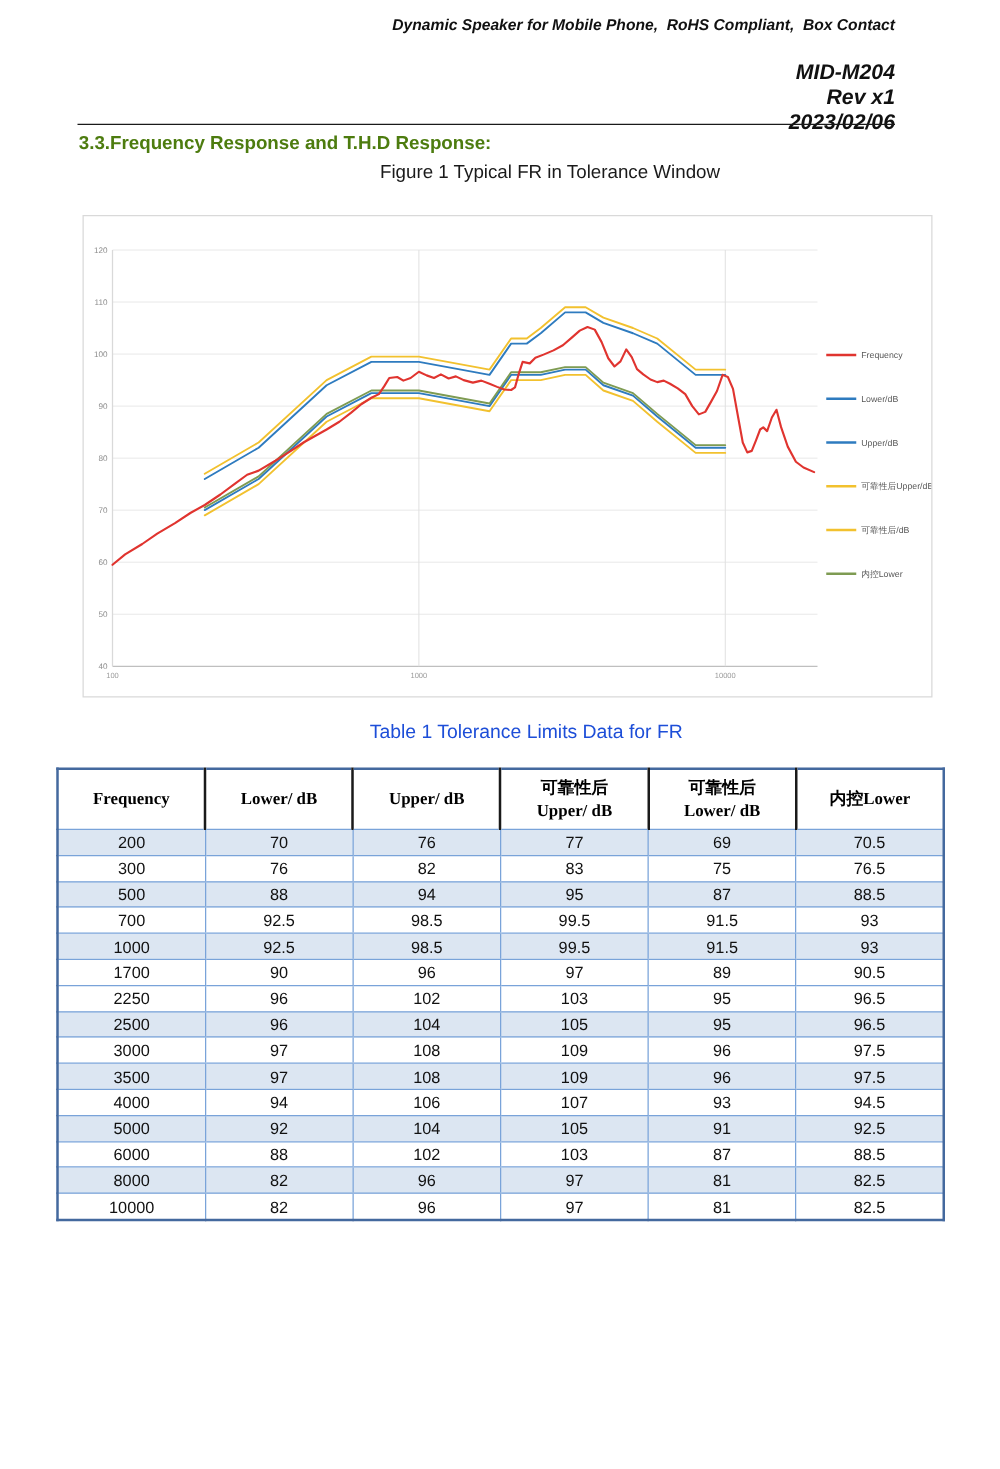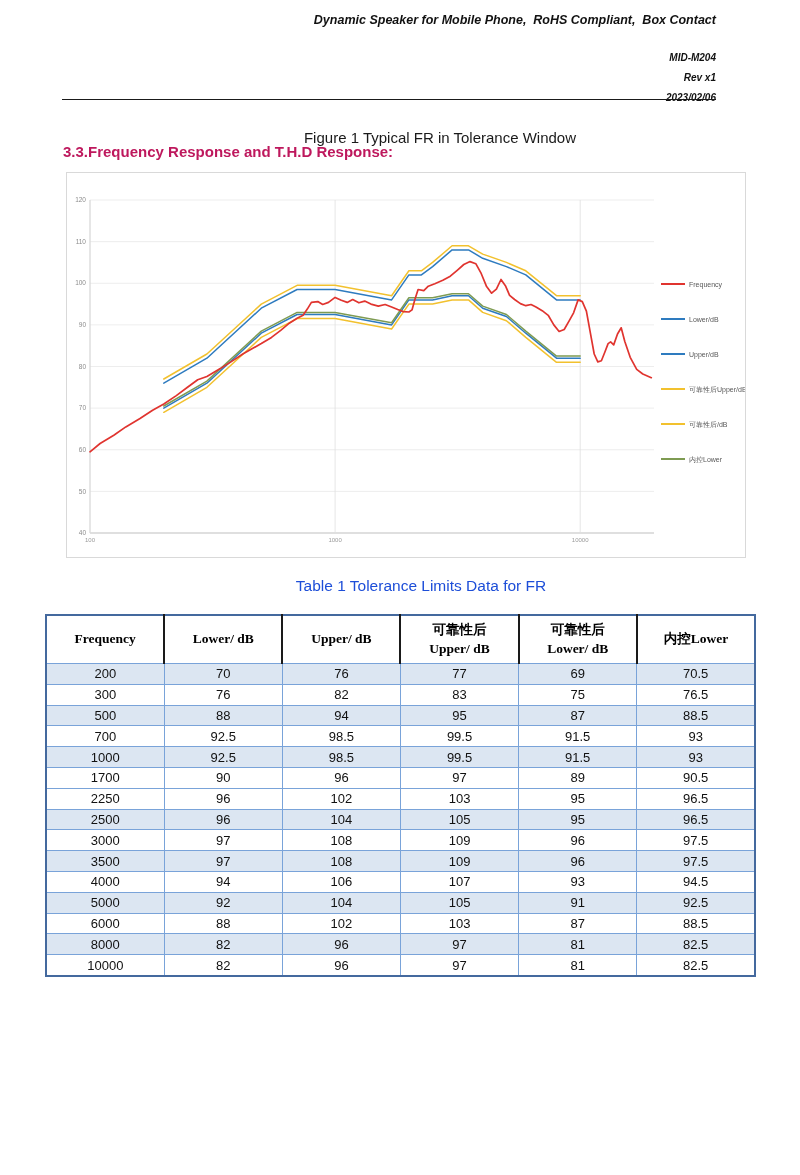--- a/index.html
+++ b/index.html
@@ -9,29 +9,29 @@
   }
   .pre { white-space:pre; }
 
   
   .doc-type {
     position:absolute; top:13px; right:84px;
     font-size:12.5px; font-weight:bold; font-style:italic; color:#111;
   }
   .doc-id {
     position:absolute; top:48px; right:84px; text-align:right;
-    font-size:10px; font-weight:bold; font-style:italic; color:#111; line-height:20px;
+    font-size:17px; font-weight:bold; font-style:italic; color:#111; line-height:20px;
   }
   .header-rule {
     position:absolute; top:99px; left:62px; width:654px; height:0;
     border-top:1.6px solid #1a1a1a;
   }
   .section-heading {
     position:absolute; top:106px; left:63px;
-    font-size:15px; font-weight:bold; color:#be185d;margin-top:37px;
+    font-size:15px; font-weight:bold; color:#4d7c0f;
   }
   .figure-caption {
     position:absolute; top:129px; left:0; width:800px; text-align:center;
     font-size:15px; color:#1a1a1a;padding-left:40px;
   }
 
   
   .chart-box {
     position:absolute; left:66px; top:172px; width:680px; height:386px;
     background:#fff; border:1px solid #d9d9d9; box-sizing:border-box;

